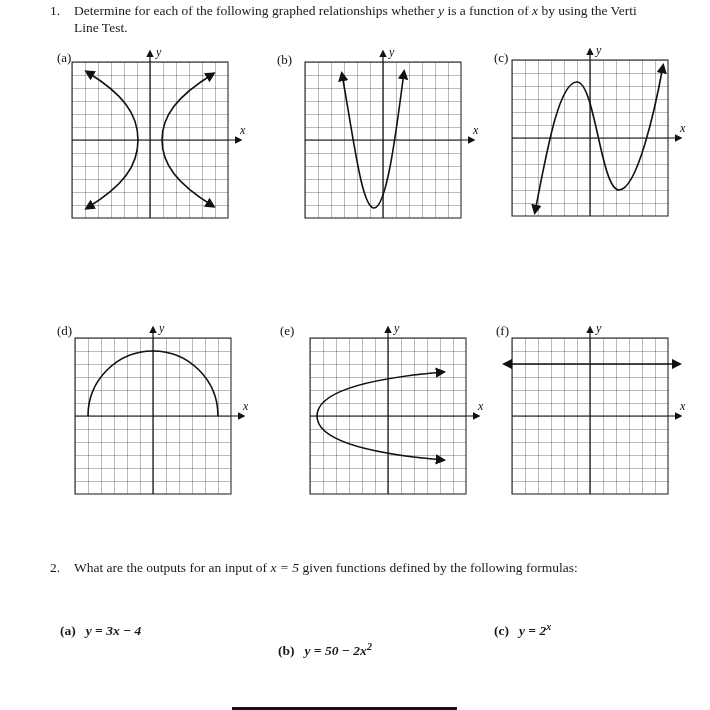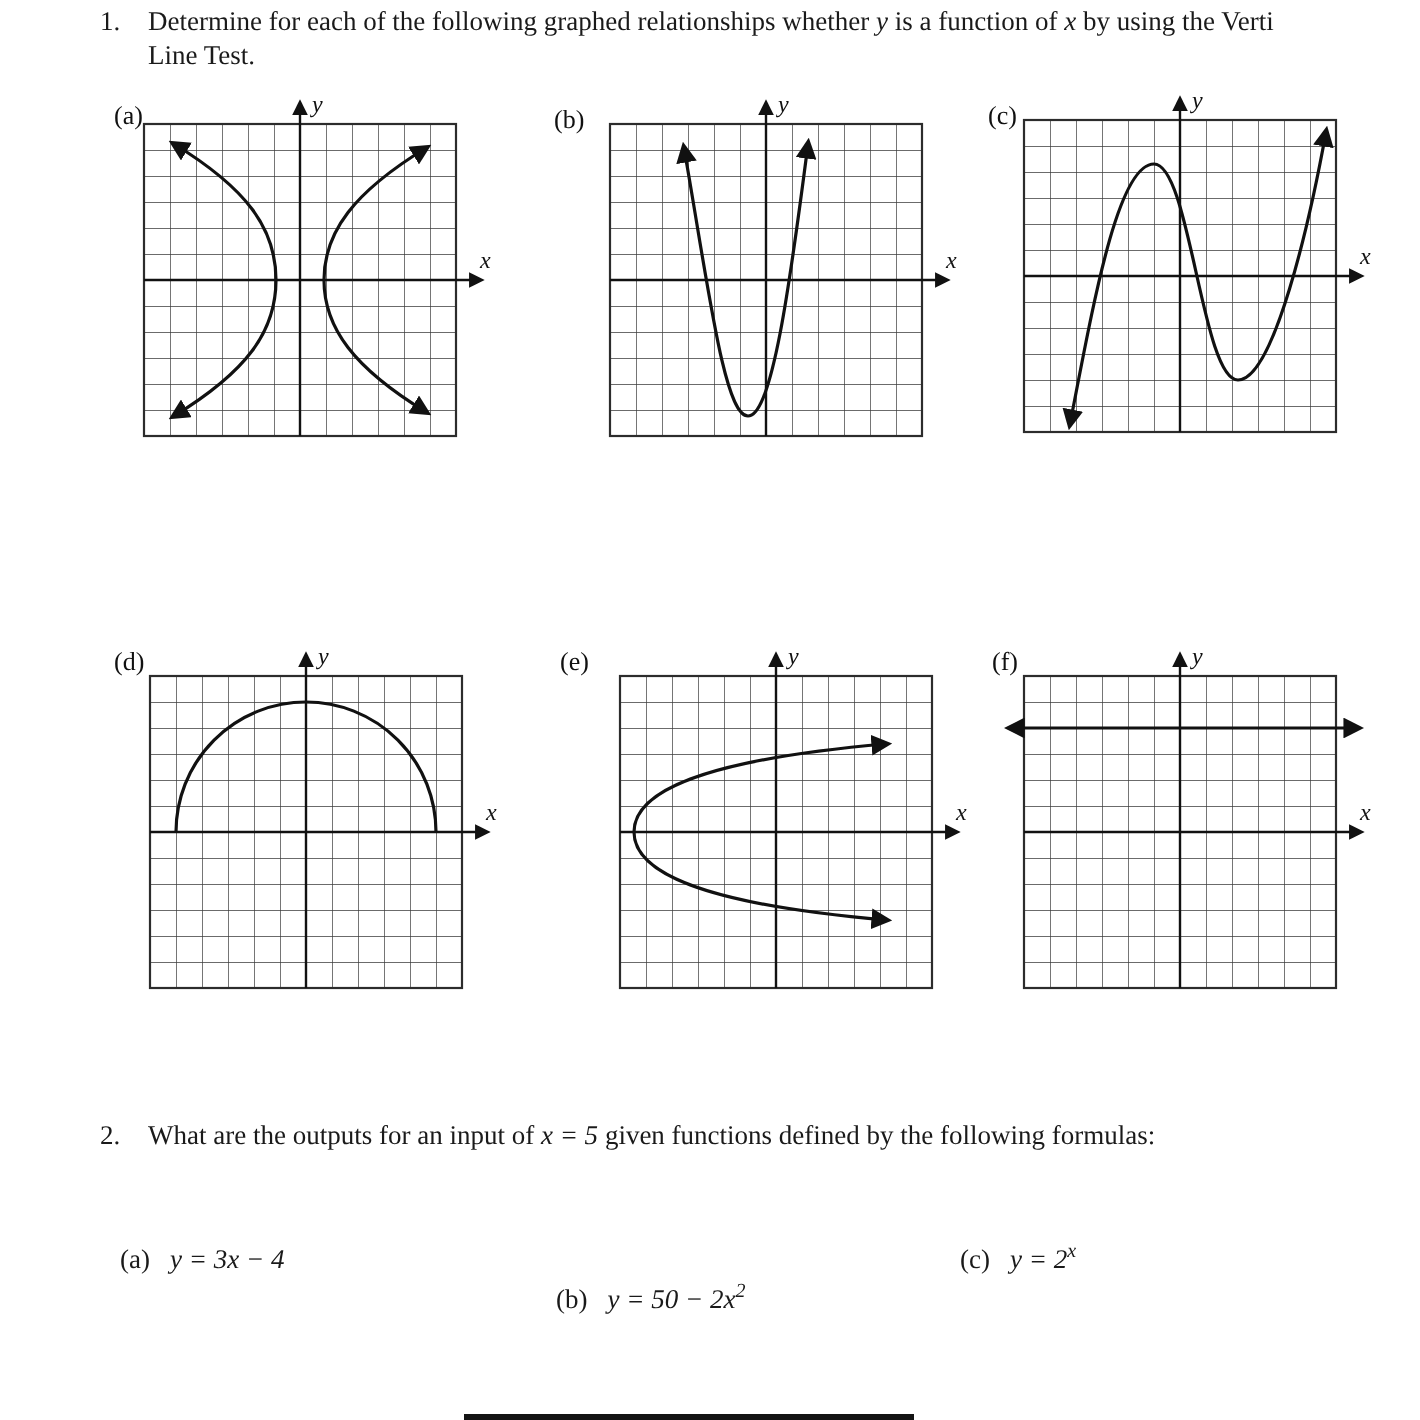--- a/index.html
+++ b/index.html
@@ -10,21 +10,21 @@
   }
   .tline{position:absolute;left:38px;white-space:nowrap;font-size:13.5px;width:668px;overflow:hidden;margin-left:12px;}
   .qnum{display:inline-block;width:24px;}
   .indent{left:62px;}
   i{font-style:italic;}
   .glabel{position:absolute;font-size:13px;color:#111;}
   .plot{position:absolute;}
   .curve{fill:none;stroke:#111;stroke-width:1.6px;}
   .axis{stroke:#111;stroke-width:1.2px;}
   .axlbl{font-family:"Liberation Serif", serif;font-style:italic;font-size:12px;fill:#111;}
-  .fitem{position:absolute;font-size:13.5px;white-space:nowrap;}
+  .fitem{position:absolute;font-size:13.5px;white-space:nowrap;font-weight:bold;}
   .ilabel{margin-right:10px;}
   .iform{font-style:italic;}
   .iform sup{font-size:10px;}
   .artifact{position:absolute;background:#141414;}
 </style>
 </head>
 <body>
 
 <div class="tline" style="top:3px">
   <span class="qnum">1.</span><span><span>Determine for each of the following graphed relationships whether </span><i>y</i><span> is a function of </span><i>x</i><span> by using the Verti</span></span>
@@ -144,17 +144,17 @@
 <div class="tline" style="top:560px">
   <span class="qnum">2.</span><span><span>What are the outputs for an input of </span><i>x = 5</i><span> given functions defined by the following formulas:</span></span>
 </div>
 
 <div class="fitem" style="left:60px;top:620px">
   <span class="ilabel">(a)</span><span class="iform"><span>y = 3x − 4</span><sup></sup></span>
 </div>
 <div class="fitem" style="left:278px;top:640px">
   <span class="ilabel">(b)</span><span class="iform"><span>y = 50 − 2x</span><sup>2</sup></span>
 </div>
-<div class="fitem" style="left:480px;top:620px">
+<div class="fitem" style="left:494px;top:620px">
   <span class="ilabel">(c)</span><span class="iform"><span>y = 2</span><sup>x</sup></span>
 </div>
 
 <div class="artifact" style="left:232px;top:707px;width:225px;height:3px"></div>
 
 </body></html>

